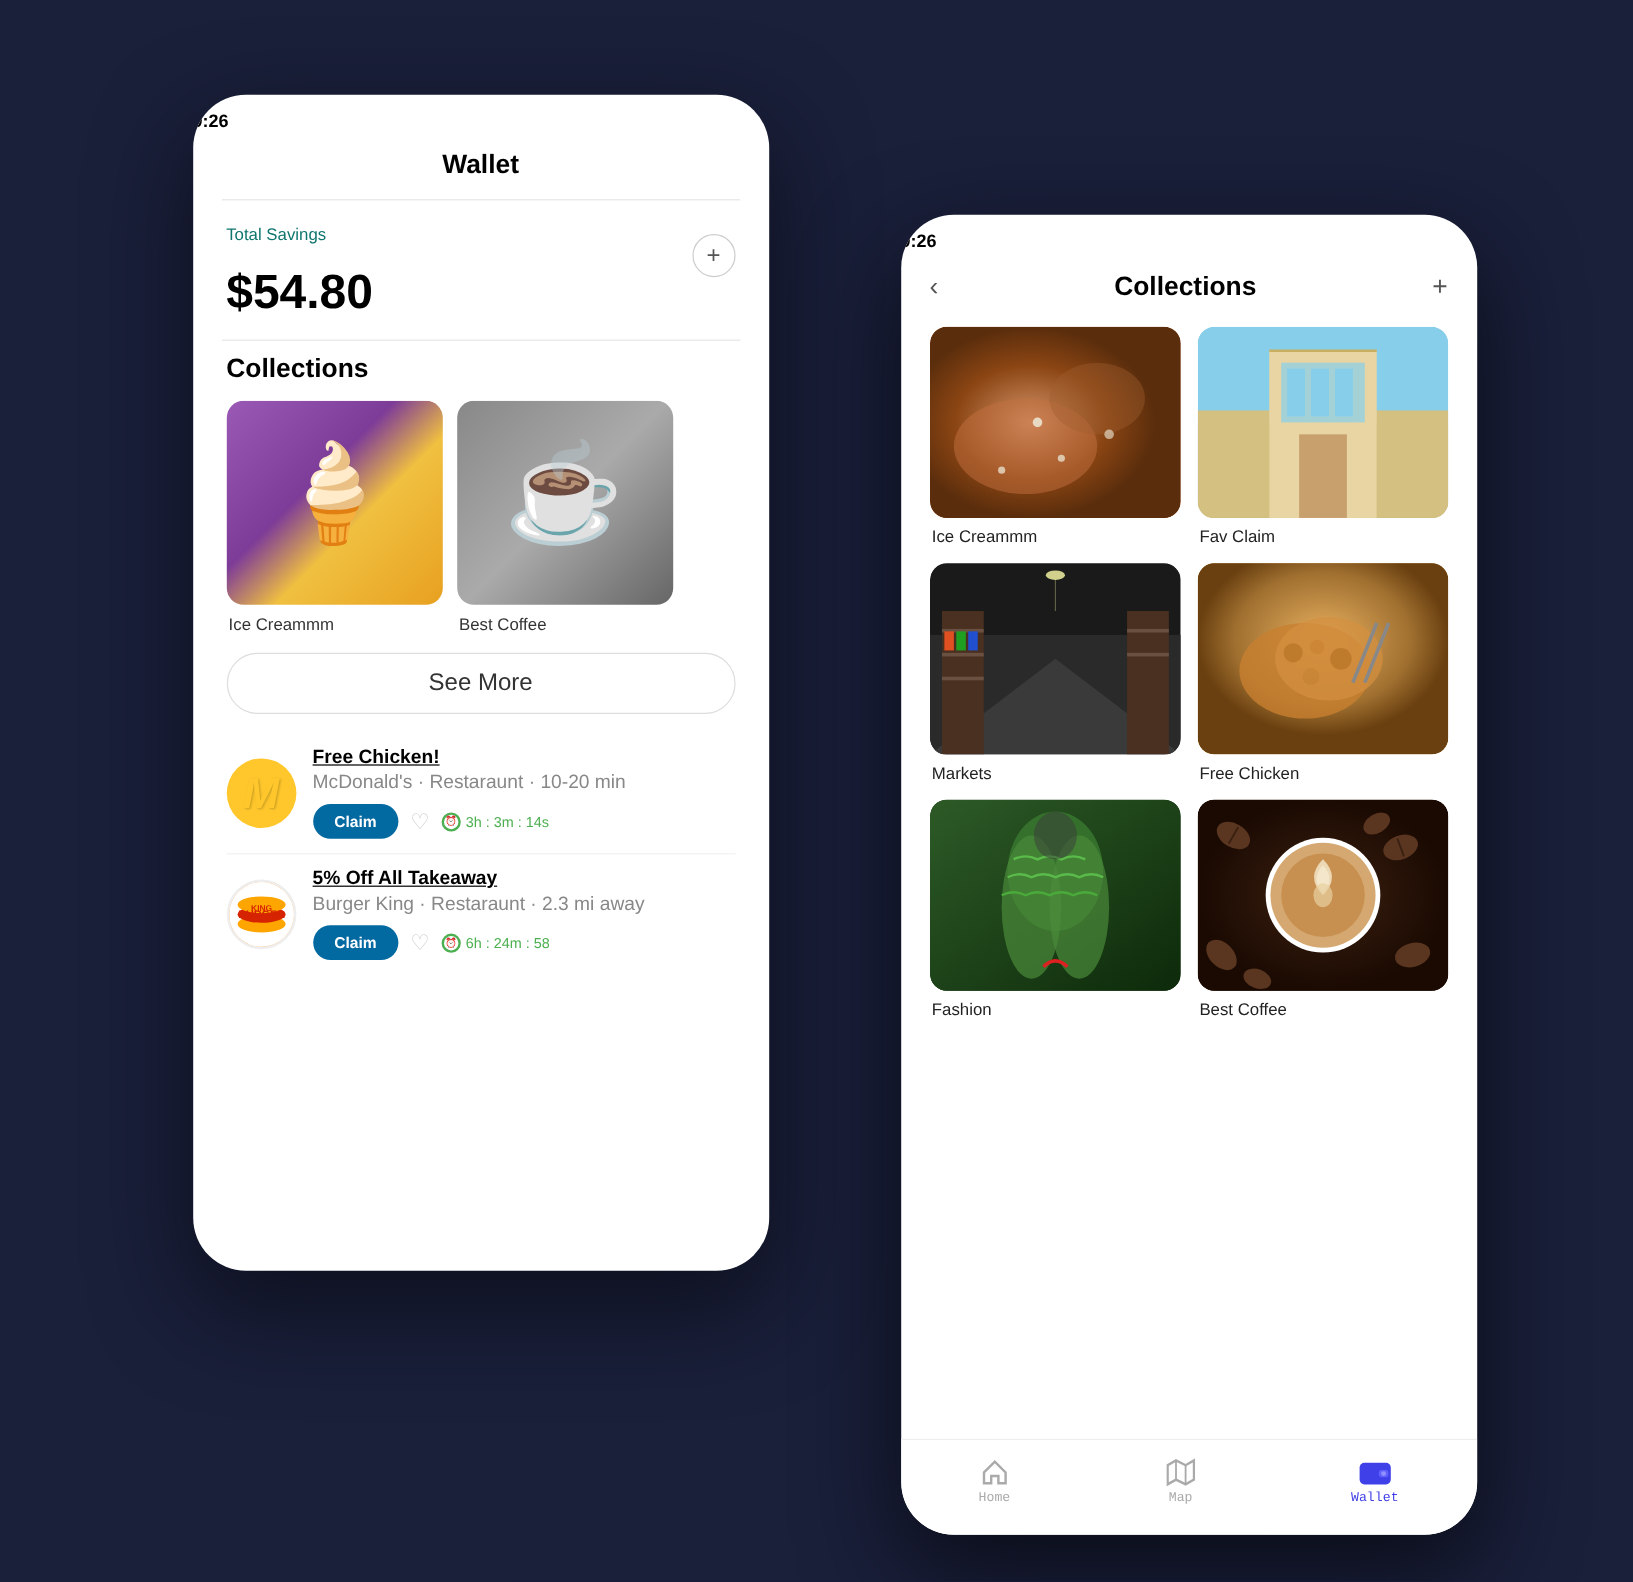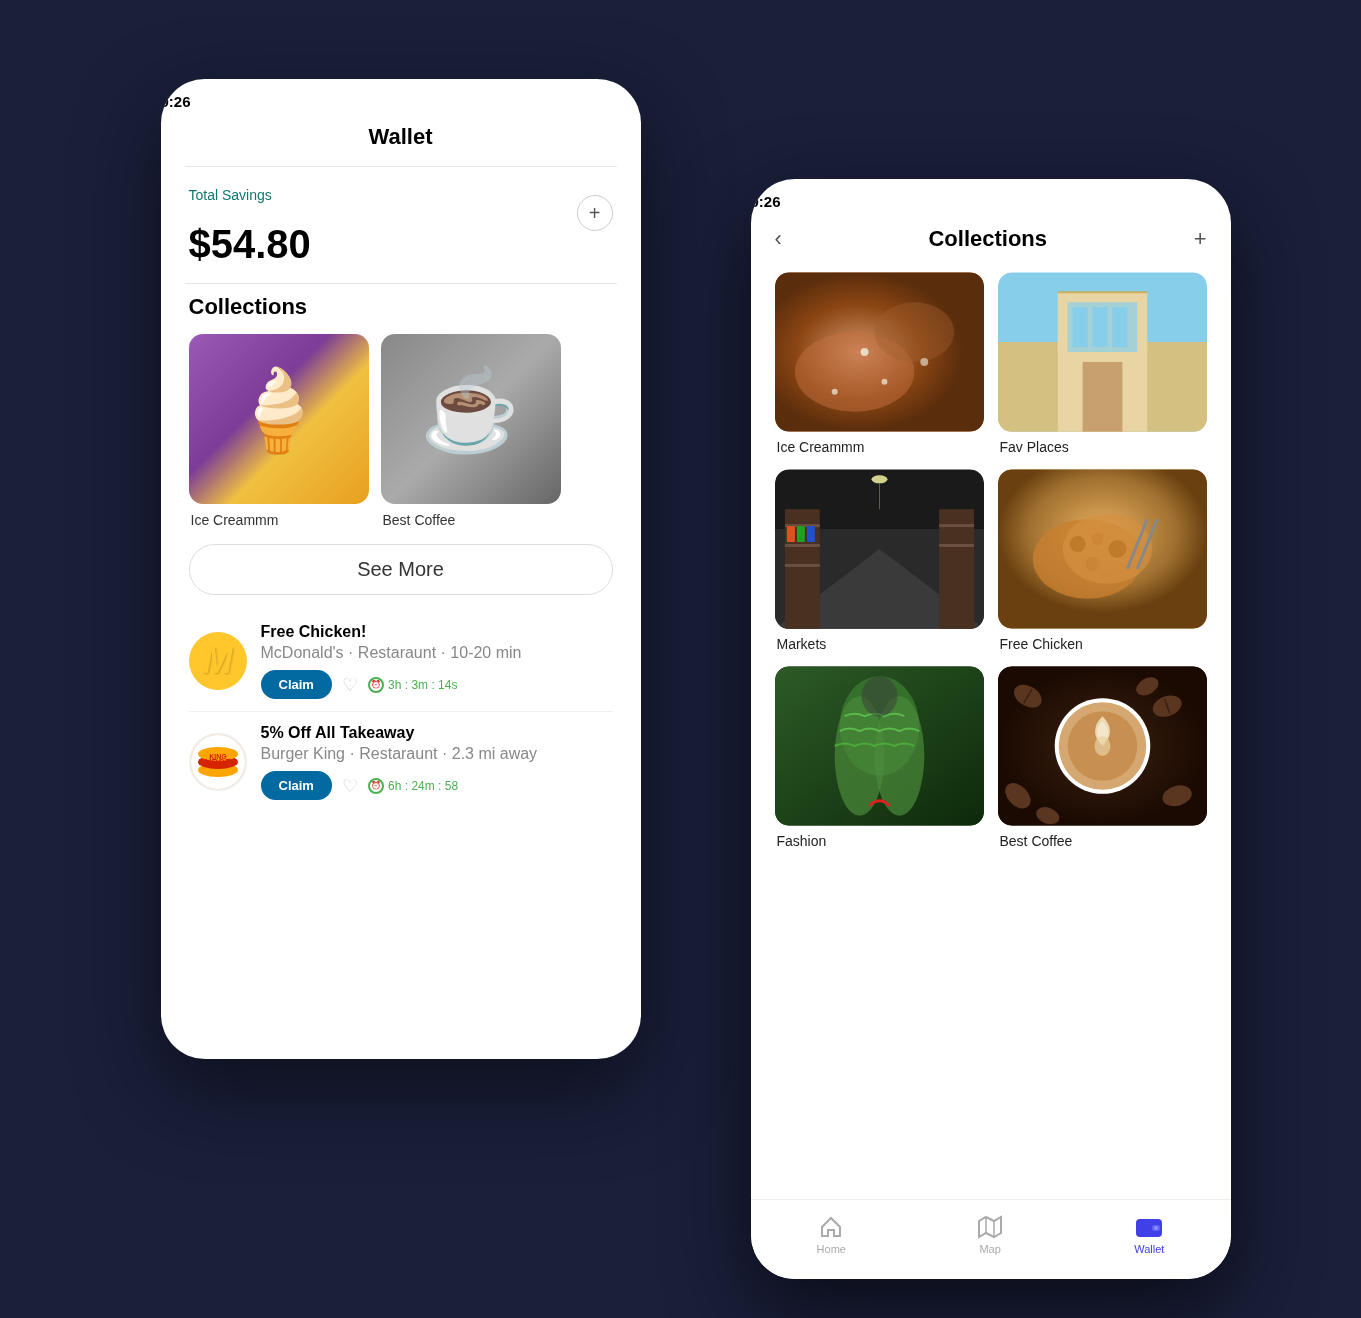--- a/index.html
+++ b/index.html
@@ -223,20 +223,21 @@
 
     .discount-info {
       flex: 1;
     }
 
     .discount-name {
       font-size: 16px;
       font-weight: 700;
       color: #000;
       margin-bottom: 3px;
+      text-decoration: underline;
     }
 
     .discount-meta {
       font-size: 16px;
       color: #888;
     }
 
     .discount-actions {
       display: flex;
       align-items: center;
@@ -340,20 +341,21 @@
       bottom: 0;
       left: 0;
       right: 0;
       height: 80px;
       background: #fff;
       border-top: 1px solid #eee;
       display: flex;
       align-items: center;
       justify-content: space-around;
       padding-bottom: 10px;
+      font-family: Liberation Mono, monospace;
     }
 
     .nav-item {
       display: flex;
       flex-direction: column;
       align-items: center;
       gap: 4px;
       cursor: pointer;
     }
 
@@ -519,21 +521,21 @@
             <rect x="70" y="30" width="70" height="50" fill="#87CEEB" opacity="0.7"></rect>
             <rect x="75" y="35" width="15" height="40" fill="#87CEEB"></rect>
             <rect x="95" y="35" width="15" height="40" fill="#87CEEB"></rect>
             <rect x="115" y="35" width="15" height="40" fill="#87CEEB"></rect>
             <line x1="60" y1="20" x2="150" y2="20" stroke="#c8b060" stroke-width="2"></line>
             <rect x="85" y="90" width="40" height="70" fill="#c8a06e"></rect>
             <rect x="0" y="80" width="60" height="80" fill="#d4c080" opacity="0.5"></rect>
             <rect x="150" y="80" width="60" height="80" fill="#d4c080" opacity="0.5"></rect>
           </svg>
         </div>
-        <div class="grid-label">Fav Places</div>
+        <div class="grid-label">Fav Claim</div>
       </div>
 
       <div class="grid-item">
         <div class="grid-img">
           <svg width="100%" height="160" viewBox="0 0 210 160">
             <rect width="210" height="160" rx="14" fill="#1a1a1a"></rect>
             <rect x="0" y="60" width="210" height="100" fill="#2a2a2a"></rect>
 
             <polygon points="105,80 0,160 210,160" fill="#3a3a3a"></polygon>
 

